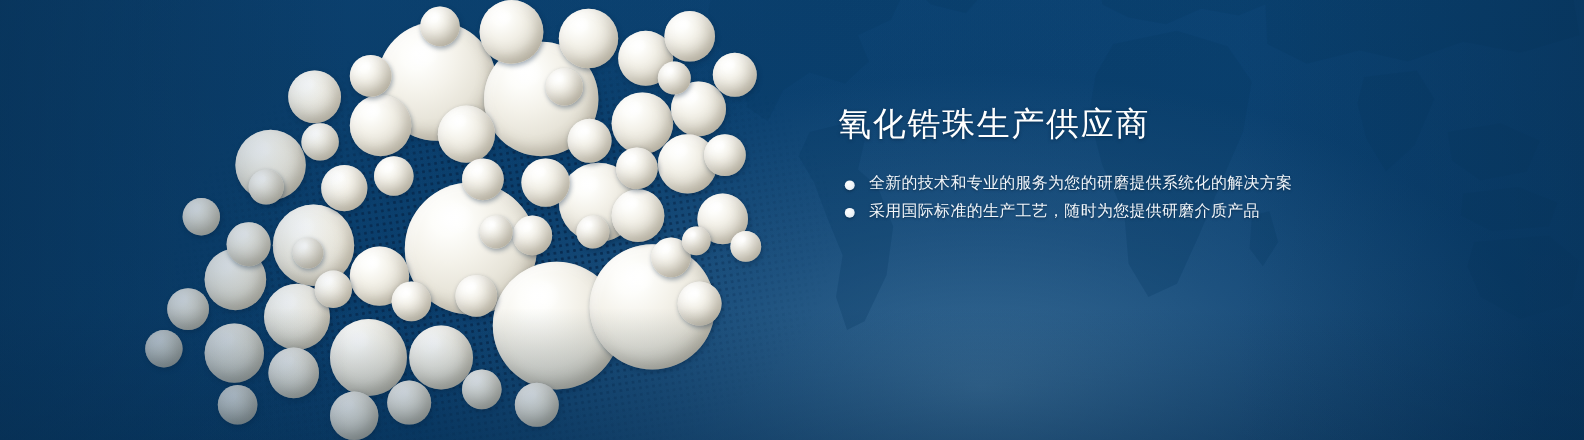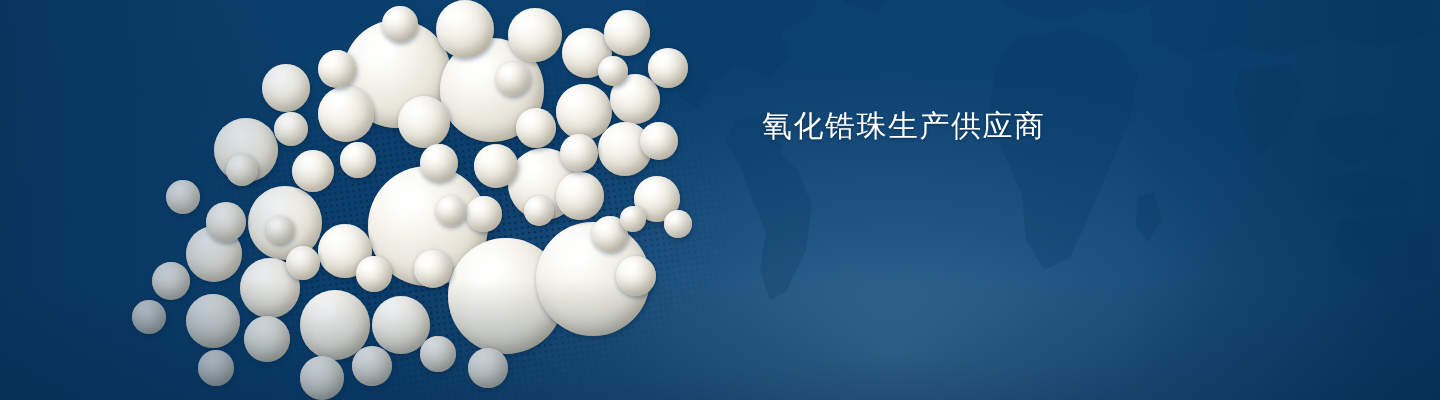--- a/index.html
+++ b/index.html
@@ -100,21 +100,21 @@
     width: 30%;
     height: 23%;
     border-radius: 50%;
     background: radial-gradient(circle, rgba(255,255,255,0.96) 0%, rgba(255,255,255,0.0) 72%);
   }
 
   
   .content {
     position: absolute;
     left: 762px;
-    top: 106px;
+    top: 94px;
     width: 470px;
   }
   .headline {
     color: #ffffff;
     font-size: 30px;
     line-height: 40px;
     letter-spacing: 1.5px;
     font-weight: 400;
     text-shadow: 0 1px 3px rgba(3,28,52,0.55);
     margin: 0 0 22px 0;
@@ -253,16 +253,24 @@
     <div class="bead" style="left:266px; top:216px; width:28px; height:28px;"></div>
     <div class="bead" style="left:664px; top:210px; width:28px; height:28px;"></div>
     <div class="bead" style="left:620px; top:206px; width:26px; height:26px;"></div>
   </div>
 
   <div class="bg-vignette"></div>
 
   <div class="content">
     <h1 class="headline">氧化锆珠生产供应商</h1>
     <ul class="bullets">
+      <li class="bullet">
+        <span class="bullet-dot"></span>
+        <span>全新的技术和专业的服务为您的研磨提供系统化的解决方案</span>
+      </li>
+      <li class="bullet">
+        <span class="bullet-dot"></span>
+        <span>采用国际标准的生产工艺，随时为您提供研磨介质产品</span>
+      </li>
     </ul>
   </div>
 
 </div>
 
 </body></html>

